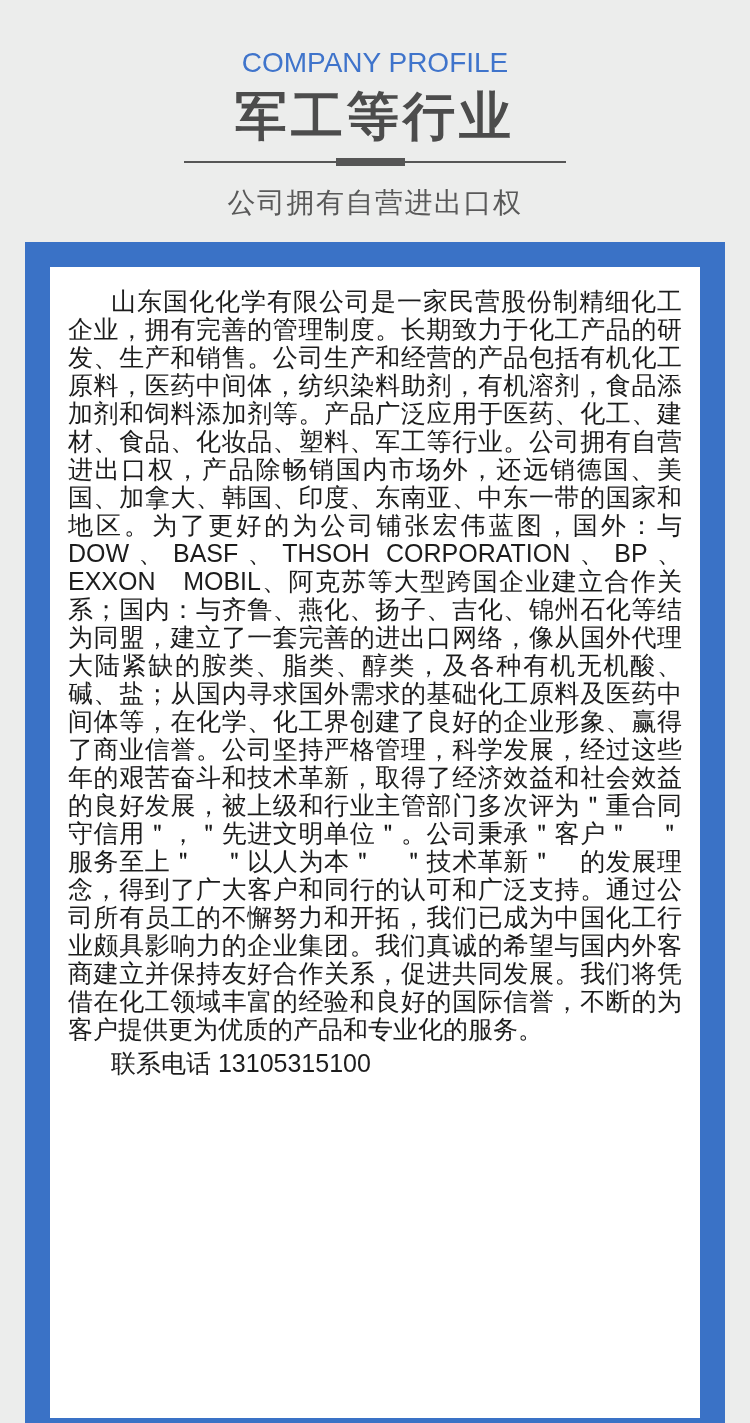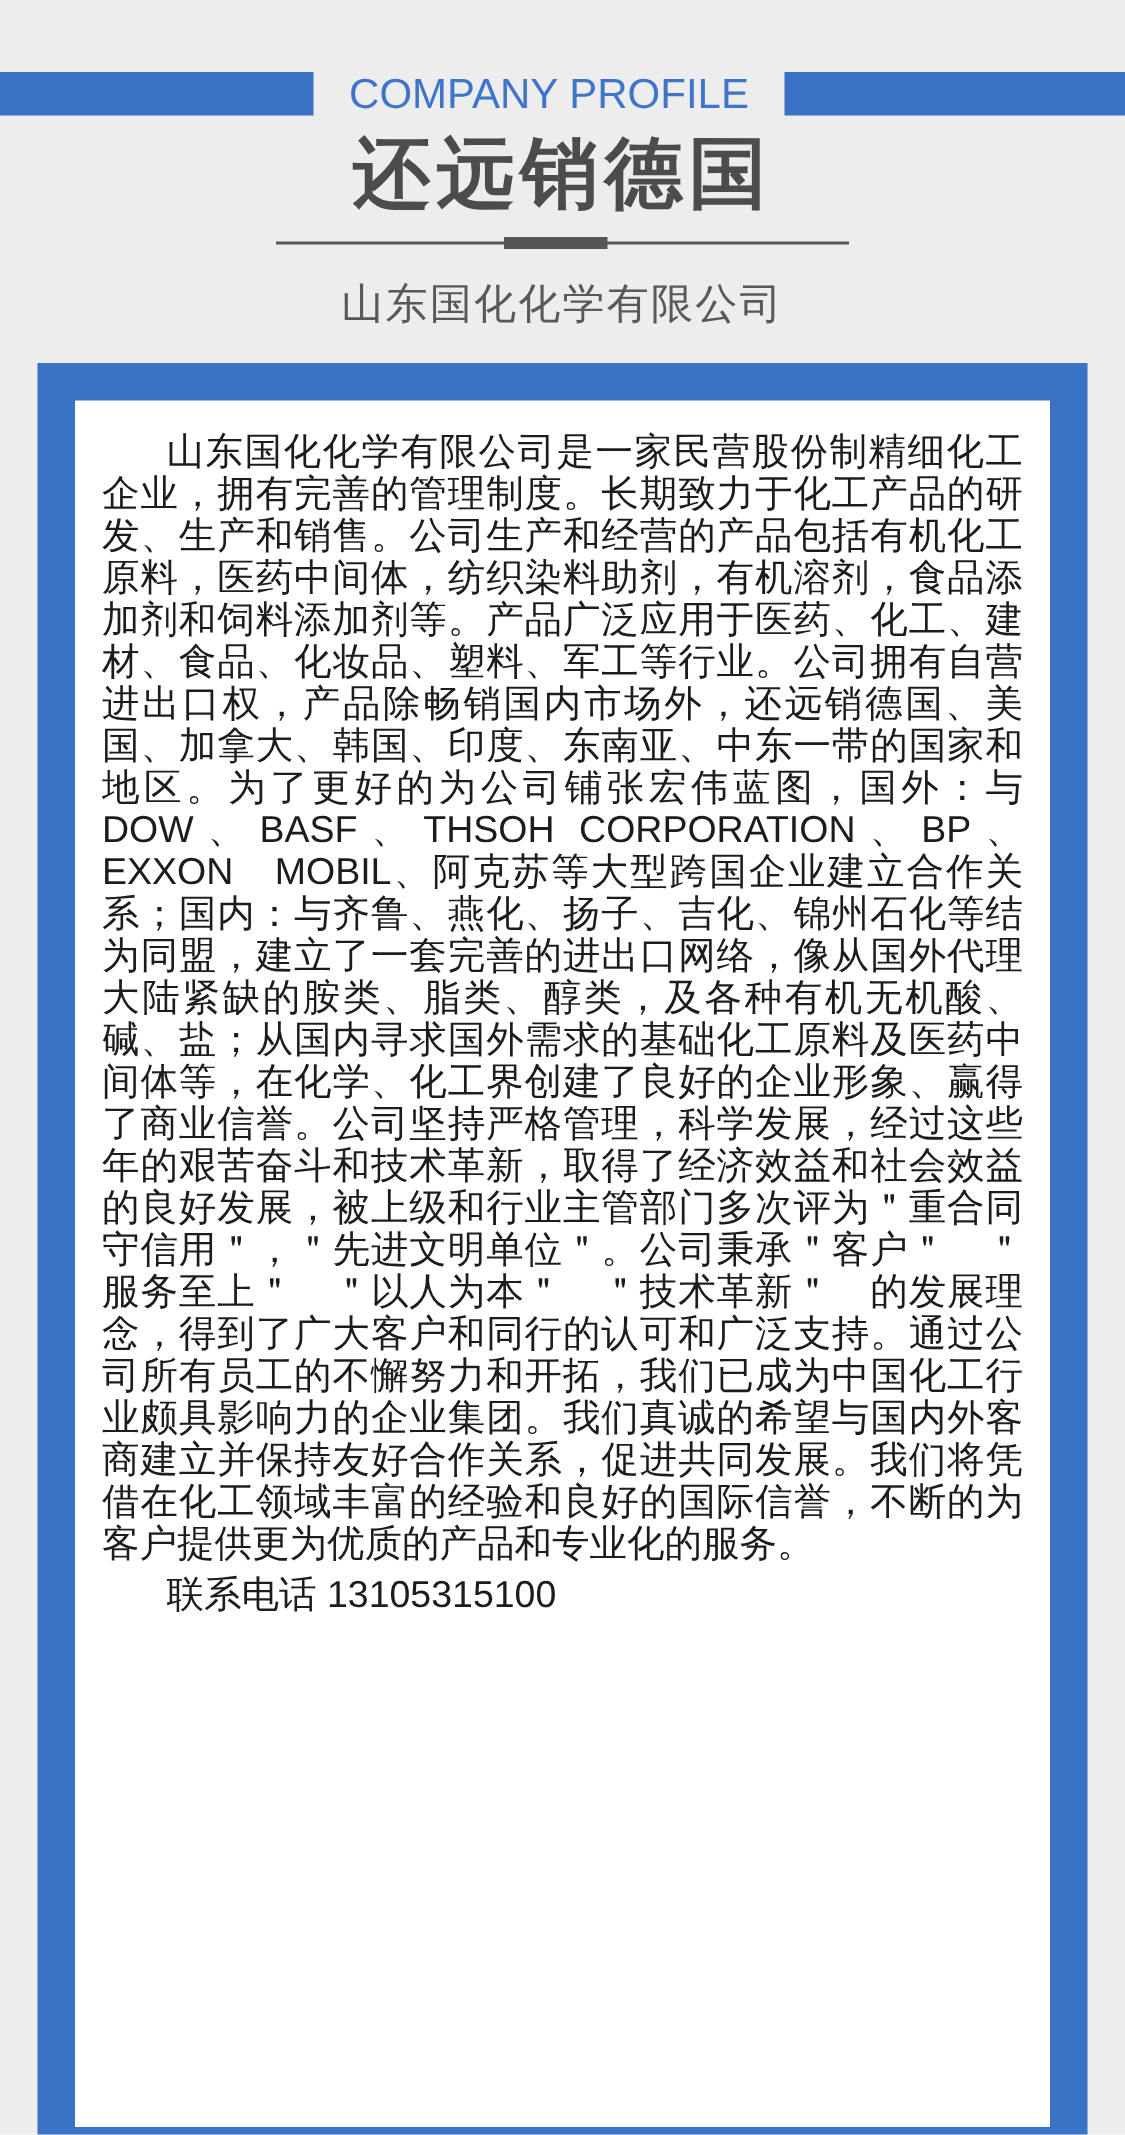--- a/index.html
+++ b/index.html
@@ -11,21 +11,21 @@
   }
   html,body{margin:0;padding:0;}
   body{
     width:750px;height:1423px;overflow:hidden;
     background:var(--bg);
     font-family:"Liberation Sans","DejaVu Sans",sans-serif;
     position:relative;
   }
   .banner{
     margin-top:48px;height:29px;
-    display:flex;align-items:center;
+    display:flex;align-items:center;flex-direction:column;
   }
   .banner .bar-left{width:209px;height:29px;background:var(--blue);}
   .banner .bar-right{width:227px;height:29px;background:var(--blue);}
   .banner .banner-title{
     flex:1;text-align:center;white-space:nowrap;
     color:#3f74cb;font-size:28px;letter-spacing:0px;
     line-height:29px;font-weight:400;
   }
   .page-title{
     margin:14px 0 0 0;
@@ -84,24 +84,24 @@
 </style>
 </head>
 <body>
 
 <div class="banner">
   <div class="bar-left"></div>
   <div class="banner-title">COMPANY PROFILE</div>
   <div class="bar-right"></div>
 </div>
 
-<h1 class="page-title">还远销德国</h1>
+<h1 class="page-title">军工等行业</h1>
 
 <div class="divider"></div>
 
-<h2 class="subtitle">山东国化化学有限公司</h2>
+<h2 class="subtitle">公司拥有自营进出口权</h2>
 
 <div class="profile-frame">
   <div class="profile-panel">
     <p class="profile-text">山东国化化学有限公司是一家民营股份制精细化工企业，拥有完善的管理制度。长期致力于化工产品的研发、生产和销售。公司生产和经营的产品包括有机化工原料，医药中间体，纺织染料助剂，有机溶剂，食品添加剂和饲料添加剂等。产品广泛应用于医药、化工、建材、食品、化妆品、塑料、军工等行业。公司拥有自营进出口权，产品除畅销国内市场外，还远销德国、美国、加拿大、韩国、印度、东南亚、中东一带的国家和地区。为了更好的为公司铺张宏伟蓝图，国外：与DOW、BASF、THSOH CORPORATION、BP、EXXON　MOBIL、阿克苏等大型跨国企业建立合作关系；国内：与齐鲁、燕化、扬子、吉化、锦州石化等结为同盟，建立了一套完善的进出口网络，像从国外代理大陆紧缺的胺类、脂类、醇类，及各种有机无机酸、碱、盐；从国内寻求国外需求的基础化工原料及医药中间体等，在化学、化工界创建了良好的企业形象、赢得了商业信誉。公司坚持严格管理，科学发展，经过这些年的艰苦奋斗和技术革新，取得了经济效益和社会效益的良好发展，被上级和行业主管部门多次评为＂重合同守信用＂，＂先进文明单位＂。公司秉承＂客户＂　＂服务至上＂　＂以人为本＂　＂技术革新＂　的发展理念，得到了广大客户和同行的认可和广泛支持。通过公司所有员工的不懈努力和开拓，我们已成为中国化工行业颇具影响力的企业集团。我们真诚的希望与国内外客商建立并保持友好合作关系，促进共同发展。我们将凭借在化工领域丰富的经验和良好的国际信誉，不断的为客户提供更为优质的产品和专业化的服务。</p>
     <p class="contact-line">联系电话 13105315100</p>
   </div>
 </div>
 
 </body></html>

